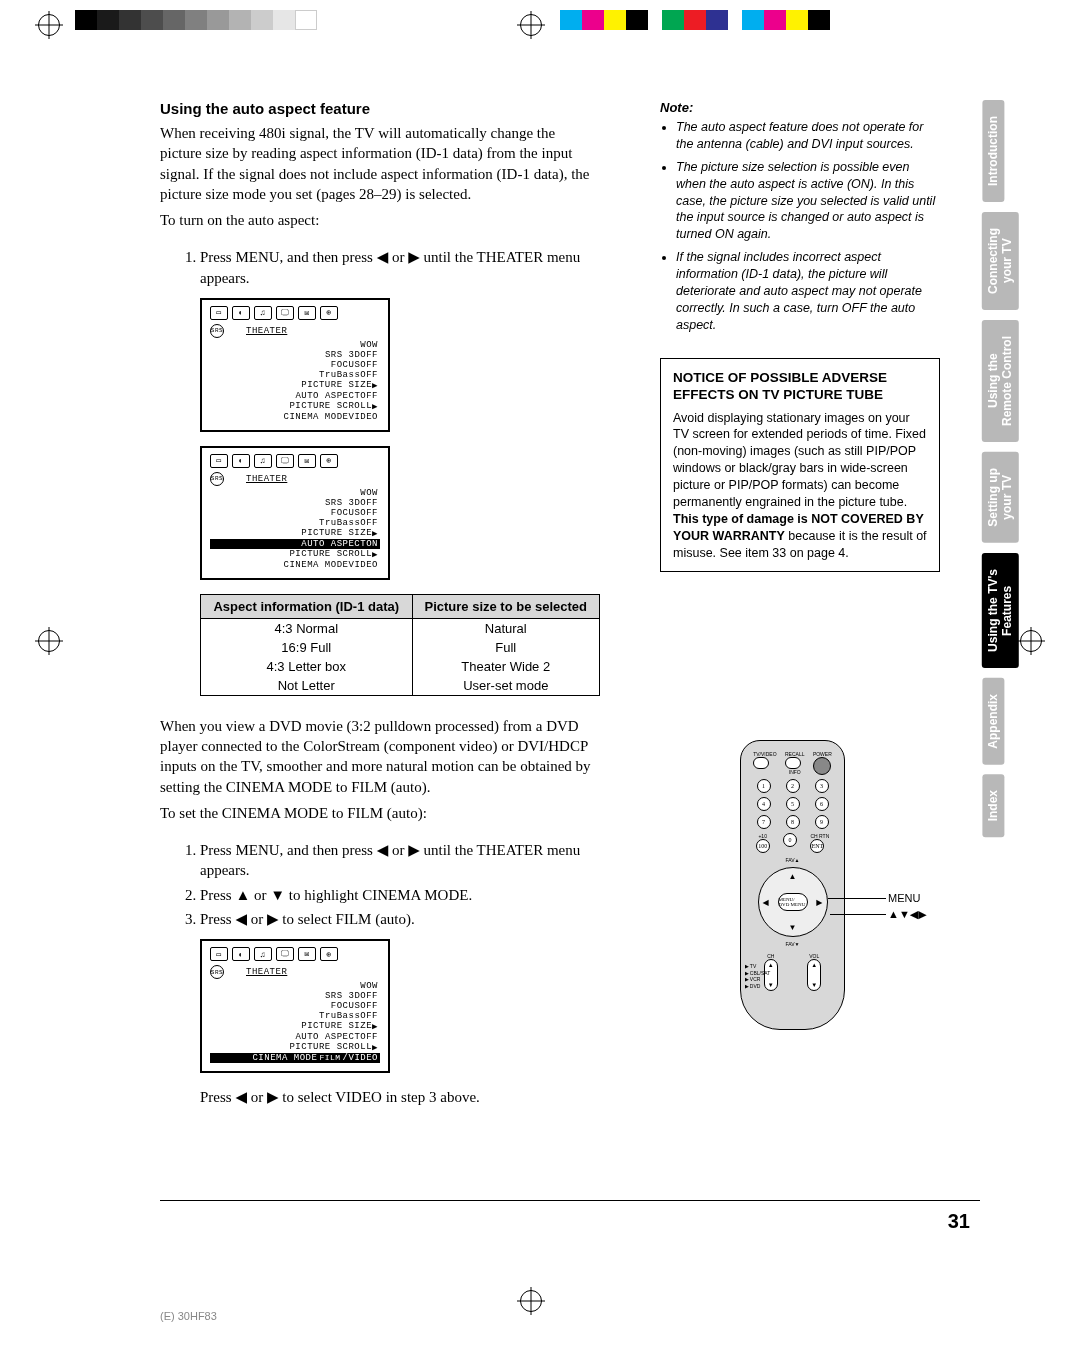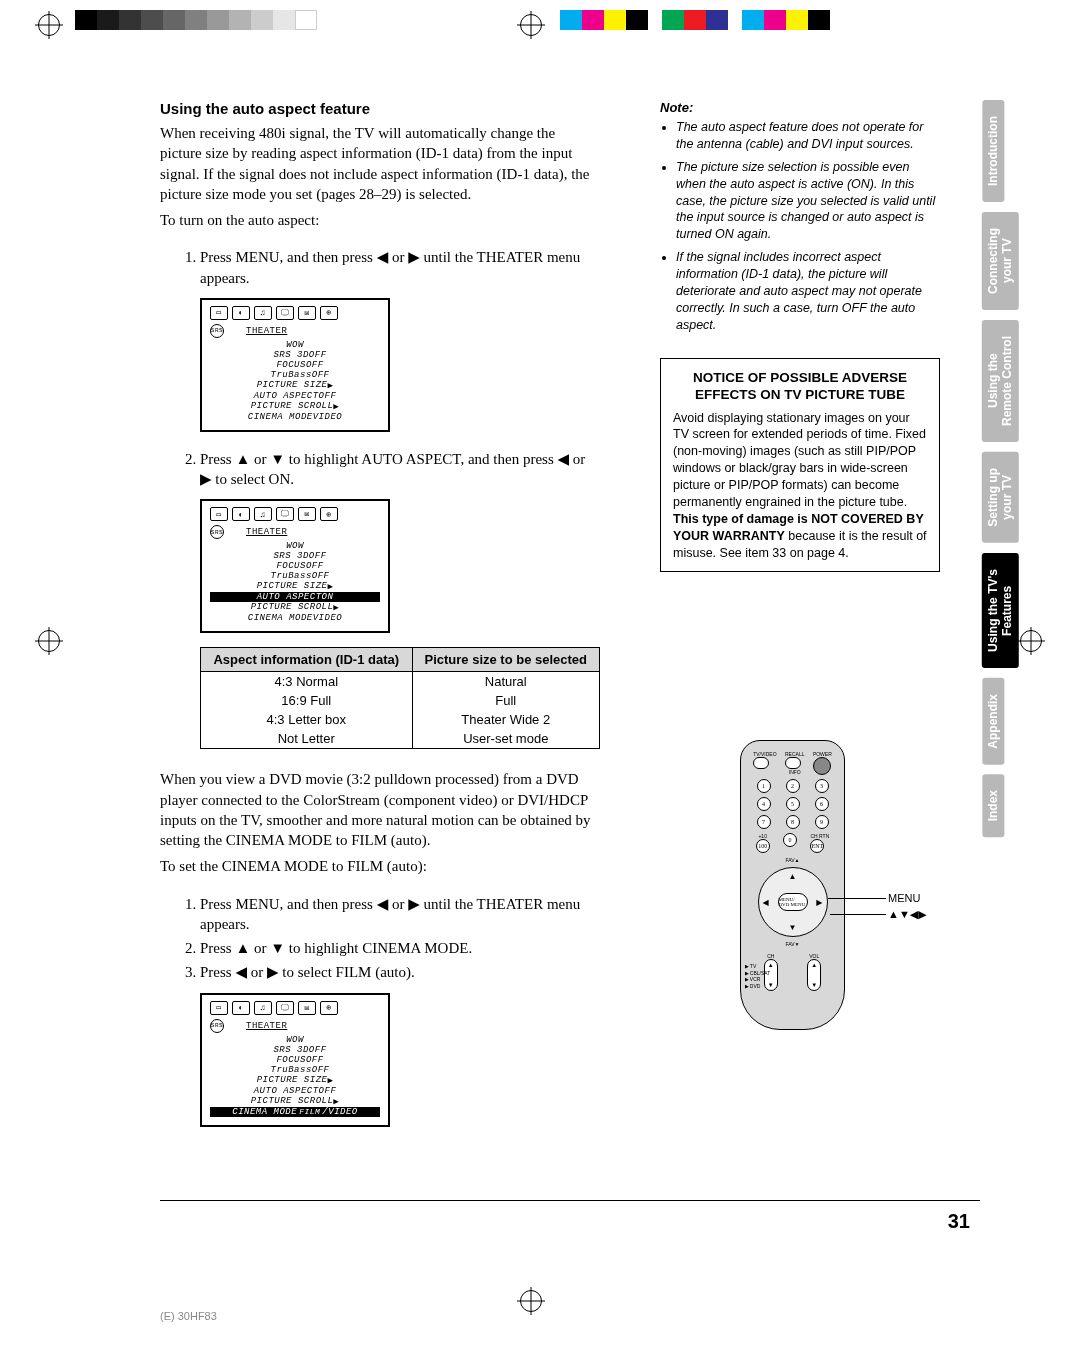--- a/index.html
+++ b/index.html
@@ -30,36 +30,36 @@
   p { font-size: 15px; line-height: 1.35; margin-bottom: 6px; }
   ol { padding-left: 40px; margin-top: 17px; }
   ol li { font-size: 15px; line-height: 1.35; margin-bottom: 4px; }
 
   .osd { border: 2px solid #000; width: 190px; margin: 10px 0 14px 40px; padding: 6px 8px 8px 8px; font-family: 'Courier New', monospace; font-size: 9px; letter-spacing: 0.5px; }
   .osd-icons { display: flex; gap: 4px; margin-bottom: 4px; }
   .osd-icon { width: 18px; height: 14px; border: 1px solid #000; border-radius: 2px; display: flex; align-items: center; justify-content: center; font-size: 8px; }
   .osd-srs { font-size: 9px; display: flex; align-items: center; gap: 4px; margin-bottom: 2px; }
   .osd-srs-logo { width: 14px; height: 14px; border: 1px solid #000; border-radius: 50%; font-size: 6px; display: flex; align-items: center; justify-content: center; }
   .osd-title { text-decoration: underline; font-size: 9px; margin-left: 18px; display: inline-block; }
-  .osd-row { display: flex; justify-content: center; padding: 0 2px; font-style: italic; }
+  .osd-row { display: flex; justify-content: flex-end; padding: 0 2px; }
   .osd-row.hl { background: #000; color: #fff; }
   .osd-row .v { }
   .osd-indent { padding-left: 10px; }
   .osd-sel { background: #000; color: #fff; padding: 0 2px; border-radius: 3px; font-size: 8px; }
 
   .id1-table { border: 1px solid #000; border-collapse: collapse; width: 400px; margin: 6px 0 20px 40px; font-family: Arial, sans-serif; font-size: 13px; }
   .id1-table th { background: #d8d8d8; border: 1px solid #000; padding: 4px 8px; font-weight: bold; text-align: center; }
   .id1-table td { border-left: 1px solid #000; border-right: 1px solid #000; padding: 2px 8px; text-align: center; }
 
   .note-head { font-family: Arial, sans-serif; font-weight: bold; font-style: italic; font-size: 13px; margin-bottom: 4px; }
   .note-list { list-style: disc; padding-left: 16px; }
   .note-list li { font-family: Arial, sans-serif; font-style: italic; font-size: 12.5px; line-height: 1.35; margin-bottom: 6px; }
 
   .notice-box { border: 1px solid #000; padding: 10px 12px; margin-top: 24px; }
-  .notice-title { font-family: Arial, sans-serif; font-weight: bold; font-size: 13.5px; text-align: center; margin-bottom: 6px; line-height: 1.3; }
+  .notice-title { font-family: Arial, sans-serif; font-weight: bold; font-size: 13.5px; text-align: left; margin-bottom: 6px; line-height: 1.3; }
   .notice-body { font-family: Arial, sans-serif; font-size: 12.5px; line-height: 1.35; }
   .notice-body b { font-weight: bold; }
 
   
   .tabs { position: absolute; right: 42px; top: 100px; width: 56px; }
   .tab { background: #b8b8b8; color: #fff; font-family: Arial, sans-serif; font-weight: bold; font-size: 12px; writing-mode: vertical-rl; transform: rotate(180deg); text-align: center; padding: 16px 4px; margin-bottom: 10px; border-radius: 3px; line-height: 1.2; }
   .tab.active { background: #000; }
   .tab .sub { font-weight: bold; display: block; }
 
   .page-num { position: absolute; right: 110px; top: 1210px; font-family: Arial, sans-serif; font-weight: bold; font-size: 20px; }
@@ -185,23 +185,20 @@
             <span>PICTURE SCROLL</span>
             <span class="v">▶</span>
           </div>
           <div class="osd-row">
             <span>CINEMA MODE</span>
             <span class="v">VIDEO</span>
           </div>
         </div>
     </div>
 
-    <ol start="2">
-      <li>Press ▲ or ▼ to highlight AUTO ASPECT, and then press ◀ or ▶ to select ON.</li>
-    </ol>
 
     <div class="osd">
       <div class="osd-icons">
         <div class="osd-icon">▭</div>
         <div class="osd-icon">◐</div>
         <div class="osd-icon">♫</div>
         <div class="osd-icon">🖵</div>
         <div class="osd-icon">⧈</div>
         <div class="osd-icon">⊕</div>
       </div>
@@ -322,20 +319,21 @@
             <span>PICTURE SCROLL</span>
             <span class="v">▶</span>
           </div>
           <div class="osd-row hl">
             <span>CINEMA MODE</span>
             <span class="v"><span class="osd-sel">FILM</span><span>/VIDEO</span></span>
           </div>
         </div>
     </div>
 
+    <p style="padding-left:40px">Press ◀ or ▶ to select VIDEO in step 3 above.</p>
   </div>
 
   <div class="right-col">
     <div class="note-head">Note:</div>
     <ul class="note-list" id="note-list">
         <li>The auto aspect feature does not operate for the antenna (cable) and DVI input sources.</li>
         <li>The picture size selection is possible even when the auto aspect is active (ON). In this case, the picture size you selected is valid until the input source is changed or auto aspect is turned ON again.</li>
         <li>If the signal includes incorrect aspect information (ID-1 data), the picture will deteriorate and auto aspect may not operate correctly. In such a case, turn OFF the auto aspect.</li>
       </ul>
 

